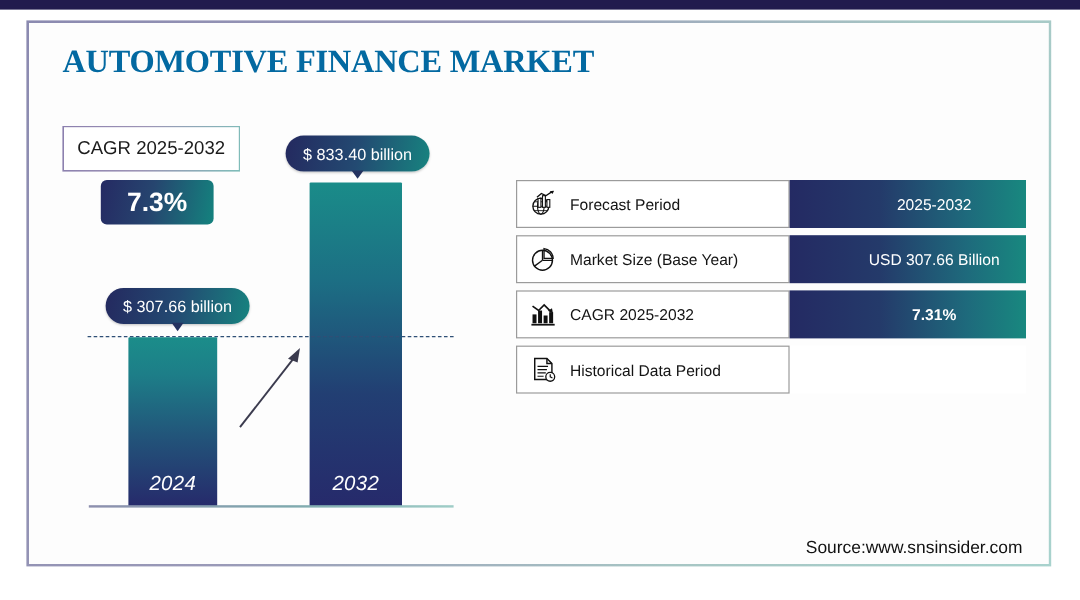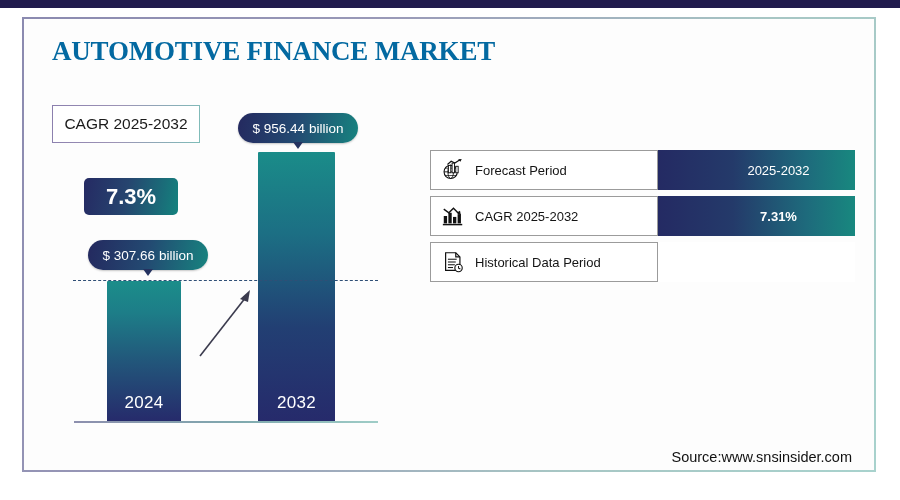--- a/index.html
+++ b/index.html
@@ -36,30 +36,30 @@
     background-image:linear-gradient(#ffffff,#ffffff),
       linear-gradient(100deg,#8b7fae 0%,#9d94b6 45%,#7fbdb9 100%);
     background-origin:border-box;background-clip:padding-box,border-box;
     display:flex;align-items:center;justify-content:center;
   }
   .cagr-box span{font-size:15.5px;color:#1b1b1b;}
   .cagr-badge{
     position:absolute;left:84px;top:150px;width:94px;height:37px;
     border-radius:5px;
     background:linear-gradient(100deg,#252a63 0%,#26456f 45%,#14827e 100%);
-    display:flex;align-items:center;justify-content:center;margin-top:28px;
+    display:flex;align-items:center;justify-content:center;
   }
   .cagr-badge span{font-size:22px;font-weight:bold;color:#ffffff;}
 
   
   .chart{position:absolute;left:0;top:0;width:420px;height:500px;}
   .bar{position:absolute;border-radius:1px;}
   .bar .yr{
     position:absolute;left:0;right:0;bottom:9px;text-align:center;
-    color:#ffffff;font-size:17px;letter-spacing:.3px;
+    color:#ffffff;font-size:17px;letter-spacing:.3px;font-style:italic;
   }
   .bar2024{
     left:107px;top:281px;width:74px;height:141px;
     background:linear-gradient(180deg,#1b8d8a 0%,#1d7e88 22%,#22557a 58%,#262a6b 100%);
   }
   .bar2032{
     left:258px;top:152px;width:77px;height:270px;
     background:linear-gradient(180deg,#1a8c89 0%,#1c6f84 30%,#223f73 65%,#262a6b 100%);
   }
   .dashed{
@@ -118,21 +118,21 @@
 <div class="cagr-box">
   <span>CAGR 2025-2032</span>
 </div>
 <div class="cagr-badge">
   <span>7.3%</span>
 </div>
 
 <div class="chart">
 
   <div class="pill pill-2032">
-    <span>$ 956.44 billion</span>
+    <span>$ 833.40 billion</span>
   </div>
 
   <div class="bar bar2032">
     <div class="yr">2032</div>
   </div>
 
   <div class="pill pill-2024">
     <span>$ 307.66 billion</span>
   </div>
 
@@ -166,20 +166,35 @@
           <rect x="16" y="9" width="2.6" height="7" fill="#fff" stroke="#111" stroke-width="1"></rect>
           <polyline points="7,7 11,3.5 15,5.5 21,1.6" fill="none" stroke="#111" stroke-width="1.2"></polyline>
           <polygon points="22.5,1 18.5,1.6 21,4" fill="#111"></polygon>
         </svg>
       </span>
       <span class="txt">Forecast Period</span>
     </div>
     <div class="value-cell">2025-2032</div>
   </div>
 
+  <div class="row r1">
+    <div class="label-cell">
+      <span class="ic">
+        <svg viewBox="0 0 26 26" width="24" height="24">
+          <circle cx="12" cy="14" r="9" fill="none" stroke="#111" stroke-width="1.3"></circle>
+          <line x1="12" y1="14" x2="12" y2="5" stroke="#111" stroke-width="1.2"></line>
+          <line x1="12" y1="14" x2="21" y2="14" stroke="#111" stroke-width="1.2"></line>
+          <line x1="12" y1="14" x2="4.5" y2="19.5" stroke="#111" stroke-width="1.2"></line>
+          <path d="M13.4 3.4 A9 9 0 0 1 21.6 12.2 L13.4 12.2 Z" fill="none" stroke="#111" stroke-width="1.2"></path>
+        </svg>
+      </span>
+      <span class="txt">Market Size (Base Year)</span>
+    </div>
+    <div class="value-cell">USD 307.66 Billion</div>
+  </div>
 
 
   <div class="row r3">
     <div class="label-cell">
       <span class="ic">
         <svg viewBox="0 0 26 26" width="24" height="24">
           <rect x="3" y="13" width="3.6" height="8" fill="#111"></rect>
           <rect x="8" y="9.5" width="3.6" height="11.5" fill="#111"></rect>
           <rect x="13" y="14" width="3.6" height="7" fill="#111"></rect>
           <rect x="18" y="11" width="3.6" height="10" fill="#111"></rect>

